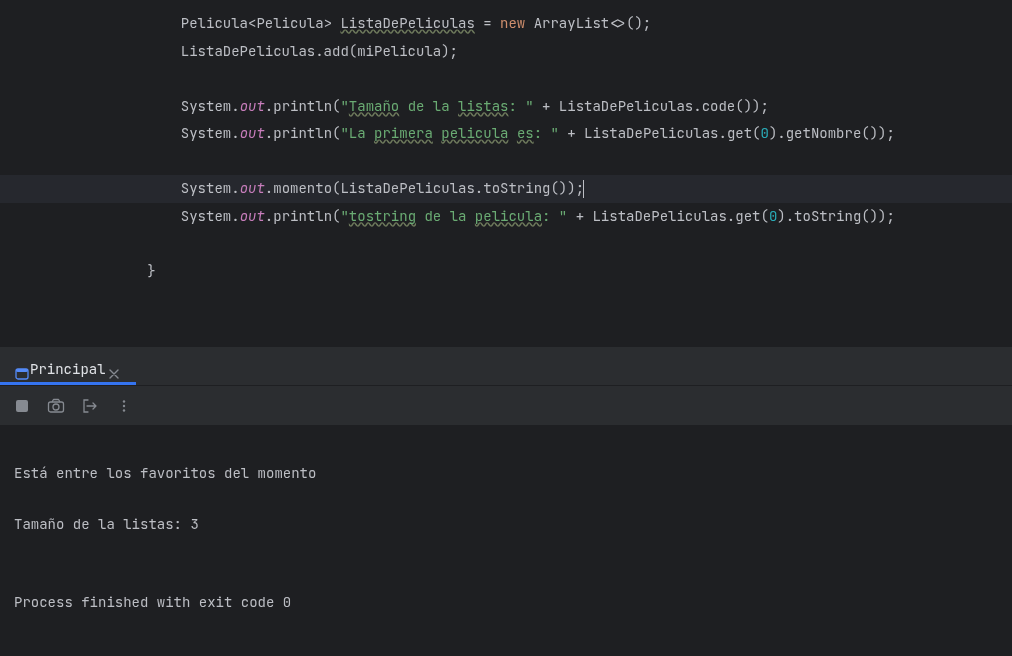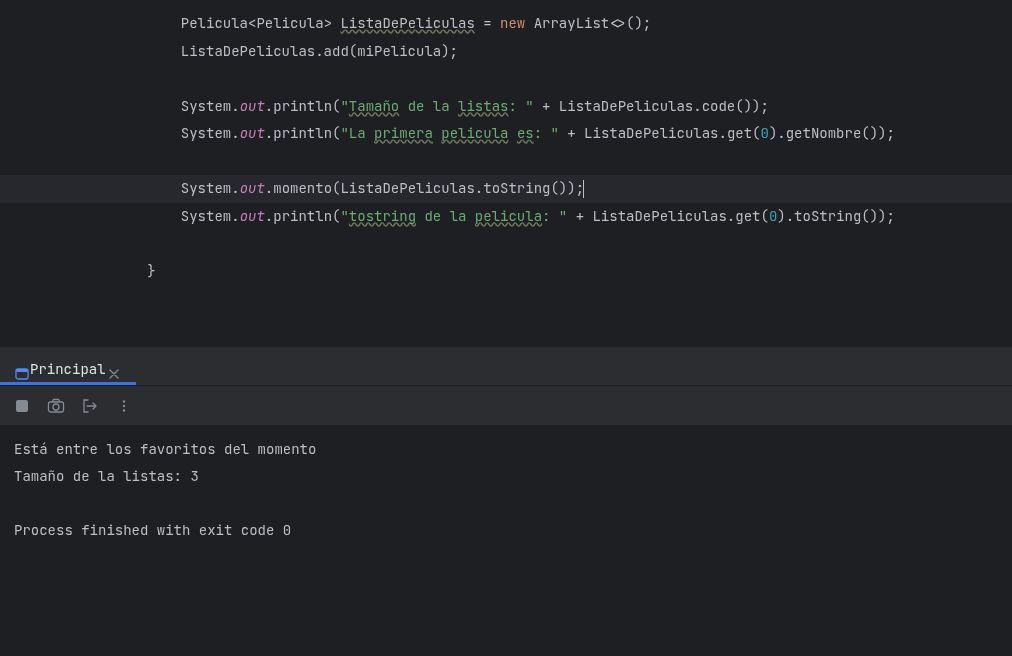--- a/index.html
+++ b/index.html
@@ -100,20 +100,21 @@
     }
     .console-pane {
       background: #1e1f22;
       padding: 10px 14px;
       font-size: 14px;
       line-height: 27px;
     }
     .console-line {
       white-space: pre;
       color: #bcbec4;
+      margin-top: 24px;
     }
     .console-blank {
       height: 27px;
     }
   </style>
 </head>
 <body>
 
 <div class="editor-pane" id="editor">
     <div class="code-line">            <span class="type">Pelicula</span><span>&lt;</span><span class="type">Pelicula</span><span>&gt; </span><span class="warn">ListaDePeliculas</span><span> = </span><span class="kw">new</span><span> ArrayList&lt;&gt;();</span></div>

